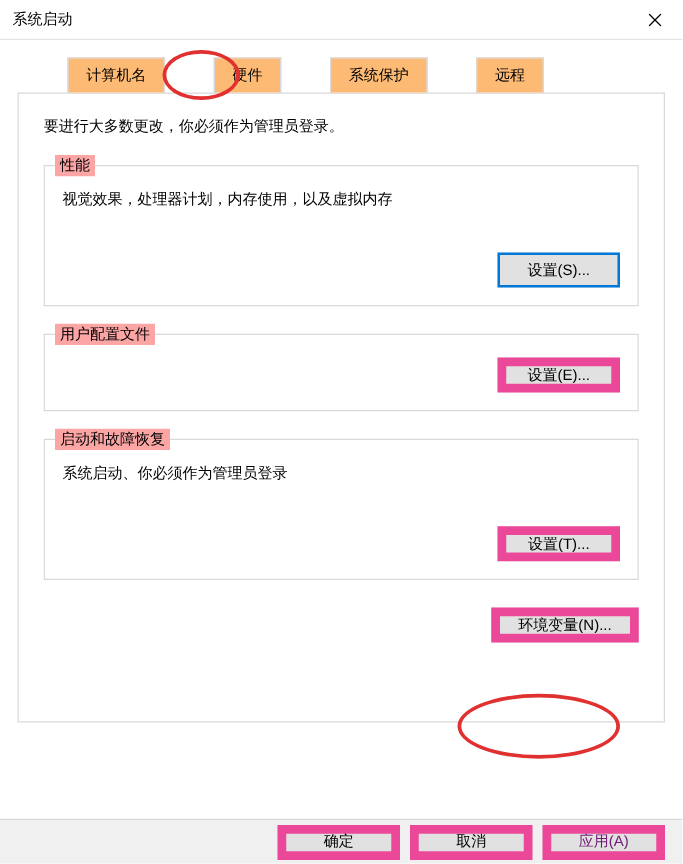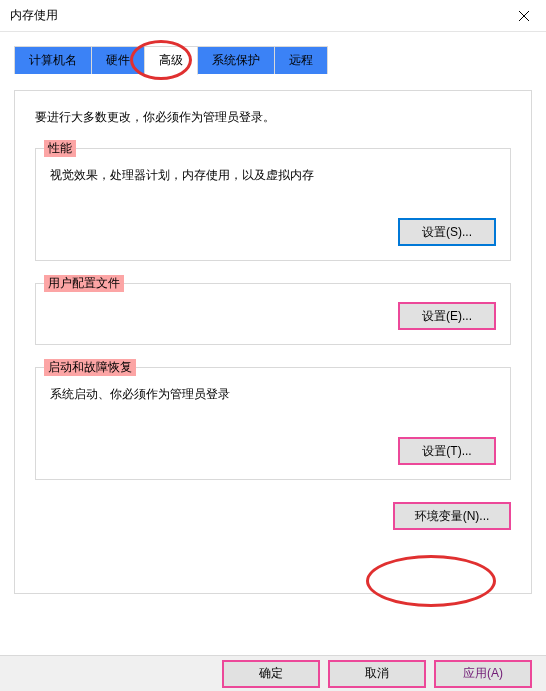--- a/index.html
+++ b/index.html
@@ -52,30 +52,30 @@
     cursor: pointer;
     position: relative;
   }
   .tab.active {
     background: #fff;
     z-index: 3;
     border-bottom: 1px solid #fff;
     margin-bottom: -1px;
   }
   .tab:not(.active) {
-    background: #3b82f6;
+    background: #fdba74;
+    margin-left: 40px;
   }
 
   .tab-panel {
     border: 1px solid #d9d9d9;
     position: relative;
     z-index: 1;
     padding: 18px 20px 16px 20px;
     height: 504px;
-    margin-top: 16px;
   }
 
   .intro {
     margin-bottom: 22px;
   }
 
   .groupbox {
     border: 1px solid #d9d9d9;
     position: relative;
     padding: 18px 14px 14px 14px;
@@ -93,21 +93,21 @@
     margin-bottom: 34px;
   }
   .groupbox .btn-row {
     display: flex;
     justify-content: flex-end;
   }
 
   .btn {
     min-width: 98px;
     height: 28px;
-    border: 2px solid #ec4899;
+    border: 7px solid #ec4899;
     background: #e1e1e1;
     font-size: 12px;
     font-family: inherit;
     cursor: pointer;
     padding: 0 10px;
     display: inline-flex;
     align-items: center;
     justify-content: center;
   }
   .btn.default {
@@ -146,35 +146,34 @@
     border: 3px solid #e03030;
     border-radius: 50%;
     pointer-events: none;
     z-index: 100;
   }
 </style>
 </head>
 <body>
 
 <div class="titlebar">
-  <div class="titlebar-title">内存使用</div>
+  <div class="titlebar-title">系统启动</div>
   <div class="close-btn">
     <svg viewBox="0 0 10 10">
       <line x1="0" y1="0" x2="10" y2="10" stroke="#000" stroke-width="1"></line>
       <line x1="10" y1="0" x2="0" y2="10" stroke="#000" stroke-width="1"></line>
     </svg>
   </div>
 </div>
 
 <div class="body-area">
 
   <div class="tabs">
     <div class="tab">计算机名</div>
     <div class="tab">硬件</div>
-    <div class="tab active">高级</div>
     <div class="tab">系统保护</div>
     <div class="tab">远程</div>
   </div>
 
   <div class="tab-panel">
     <div class="intro">要进行大多数更改，你必须作为管理员登录。</div>
 
     <div class="groupbox">
       <div class="legend">性能</div>
       <div class="desc">视觉效果，处理器计划，内存使用，以及虚拟内存</div>

